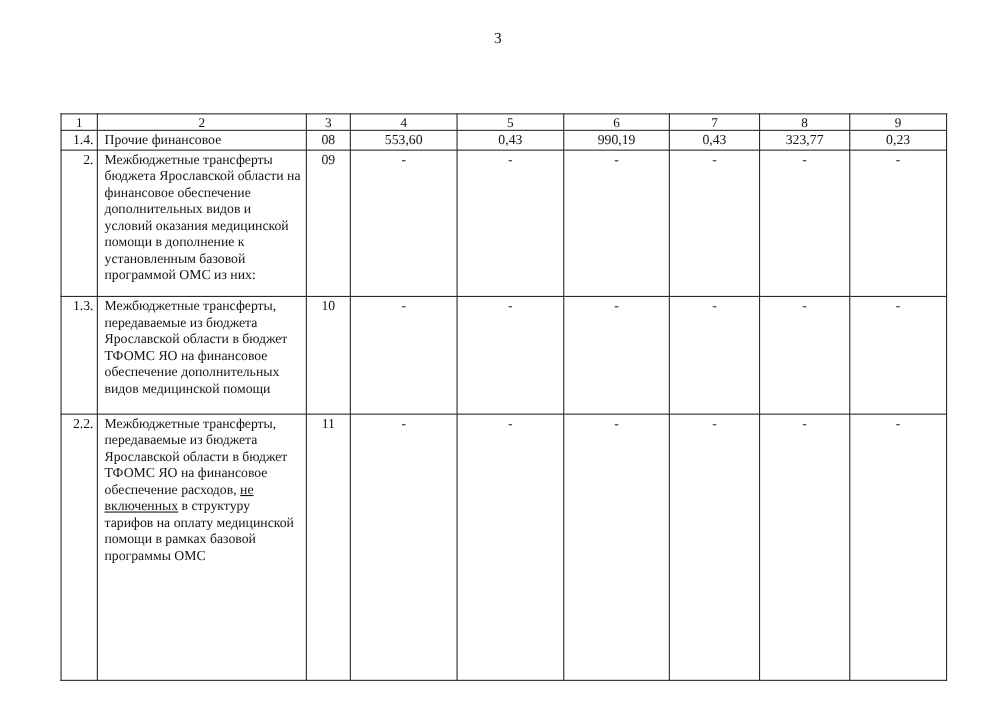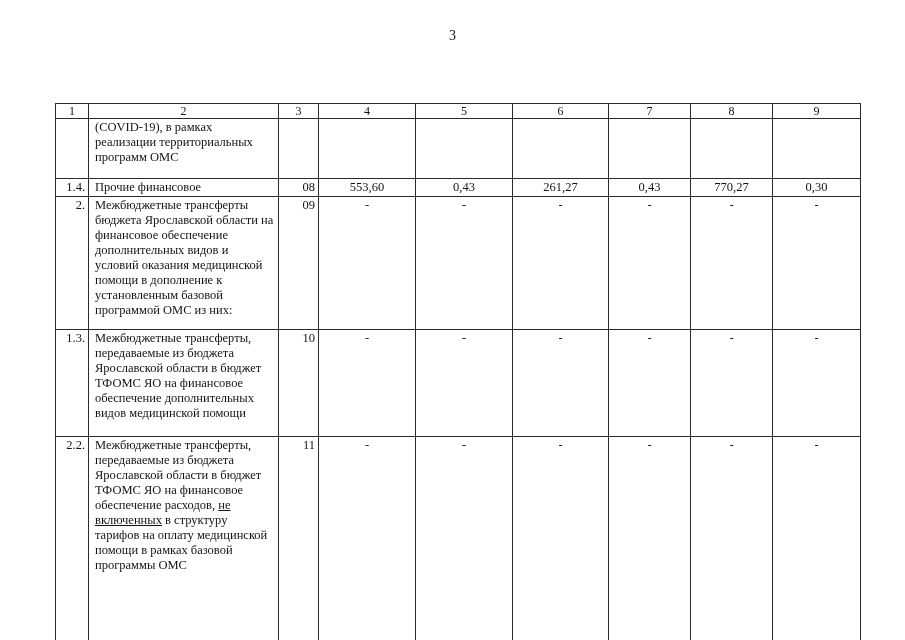--- a/index.html
+++ b/index.html
@@ -39,21 +39,21 @@
   }
   .doc-table th {
     text-align: center;
     font-size: 12px;
     line-height: 12px;
     height: 15px;
     padding: 1px 0;
   }
   td.num  { text-align: right; padding-left: 4px; }
   td.name { text-align: left; padding-left: 6px; padding-right: 4px; }
-  td.code { text-align: right; }
+  td.code { text-align: center; }
   td.val  { text-align: center; margin-top: 23px; }
   .pen-underline { text-decoration: underline; }
 </style>
 </head>
 <body>
 
 <div class="page">
 
   <div class="page-number">3</div>
 
@@ -77,42 +77,31 @@
         <th>4</th>
         <th>5</th>
         <th>6</th>
         <th>7</th>
         <th>8</th>
         <th>9</th>
       </tr>
     </thead>
     <tbody>
 
-      <tr style="height:60px">
-        <td class="num"></td>
-        <td class="name">(COVID-19), в рамках реализации территориальных программ ОМС</td>
-        <td class="code"></td>
-        <td class="val"></td>
-        <td class="val"></td>
-        <td class="val"></td>
-        <td class="val"></td>
-        <td class="val"></td>
-        <td class="val"></td>
-      </tr>
 
       <tr style="height:16px">
         <td class="num">1.4.</td>
         <td class="name">Прочие финансовое</td>
         <td class="code">08</td>
         <td class="val">553,60</td>
         <td class="val">0,43</td>
-        <td class="val">261,27</td>
+        <td class="val">990,19</td>
         <td class="val">0,43</td>
-        <td class="val">770,27</td>
-        <td class="val">0,30</td>
+        <td class="val">323,77</td>
+        <td class="val">0,23</td>
       </tr>
 
       <tr style="height:133px">
         <td class="num">2.</td>
         <td class="name">Межбюджетные трансферты бюджета Ярославской области на финансовое обеспечение дополнительных видов и условий оказания медицинской помощи в дополнение к установленным базовой программой ОМС из них:</td>
         <td class="code">09</td>
         <td class="val">-</td>
         <td class="val">-</td>
         <td class="val">-</td>
         <td class="val">-</td>

